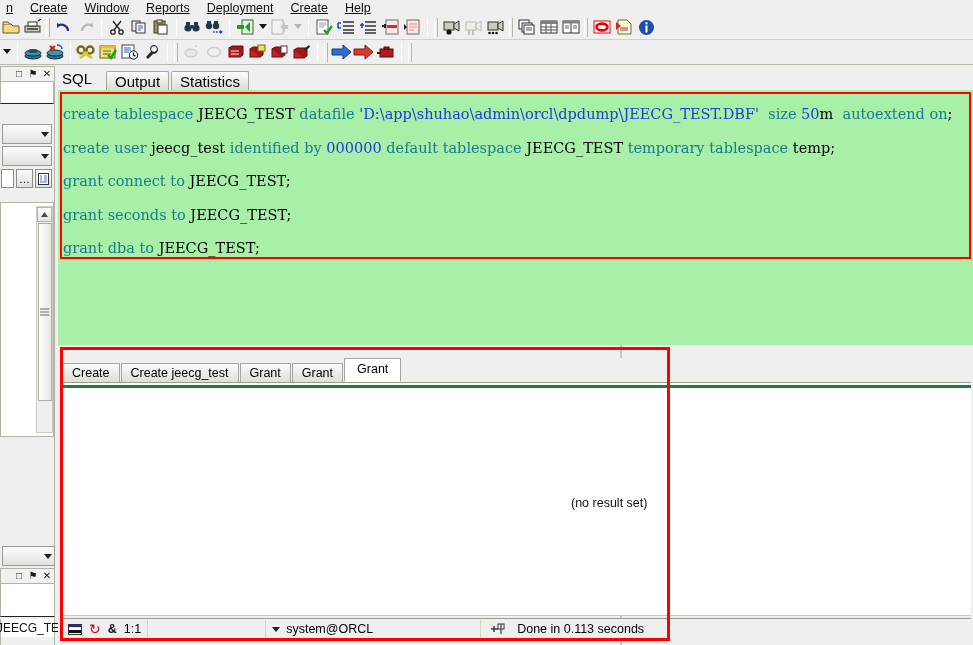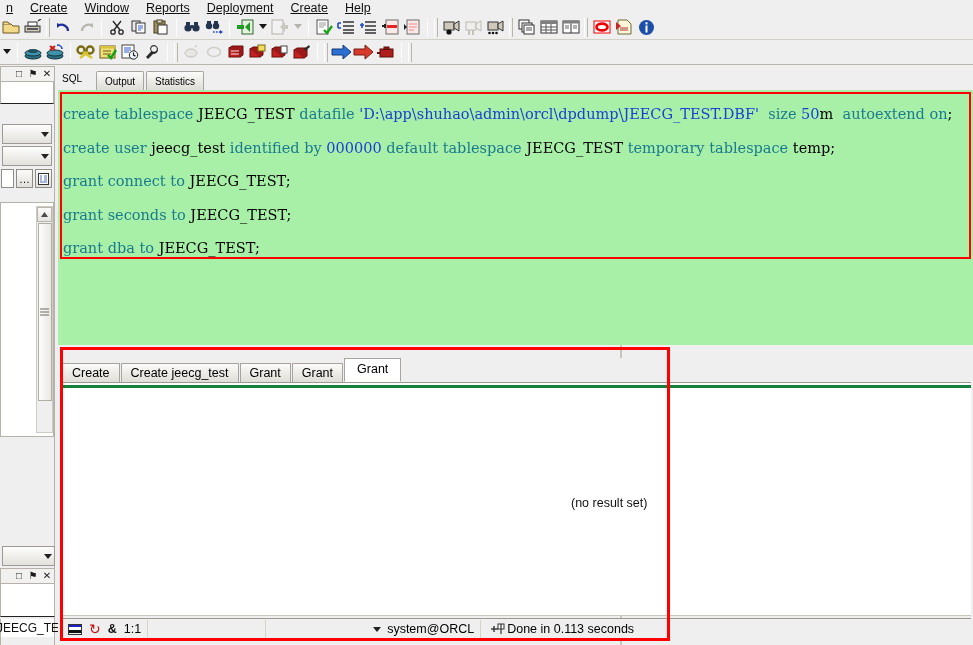--- a/index.html
+++ b/index.html
@@ -83,21 +83,21 @@
   }
   .vscroll .arrow { width: 15px; height: 15px; display:flex;align-items:center;justify-content:center; background: linear-gradient(#fbfbfa,#e6e4df); border:1px solid #b8b5ad;}
   .vscroll .thumb { width: 14px; background: linear-gradient(90deg,#fdfdfd,#e9e7e2); border:1px solid #b0ada5; margin-top:1px;}
 
   
   .sqltabs {
     position: absolute; left: 58px; top: 68px; width: 915px; height: 22px;
     display: flex; align-items: flex-end; background: #f0efef;
   }
   .sqltab {
-    height: 19px; padding: 0 8px; font-size: 10px;
+    height: 19px; padding: 0 8px; font-size: 15px;
     display: flex; align-items: center;
     border: 1px solid #a8a5a0; border-bottom: none;
     background: linear-gradient(#fbfbfa,#dedcd6);
     margin-right: 2px; border-radius: 2px 2px 0 0;
   }
   .sqltab.active {
     background: #f0efef; border: none; font-weight: normal;
     height: 21px; padding: 0 12px 2px 4px;
   }
   .editor-wrap {
@@ -647,25 +647,25 @@
       <span class="flagicon">
           <i style="background:#2222cc"></i>
           <i style="background:#fff"></i>
           <i style="background:#111"></i>
         </span>
       <span style="color:#c01010;font-size:14px;line-height:12px;">↻</span>
       <span style="color:#111;font-weight:bold;">&amp;</span>
       <span>1:1</span>
     </div>
     <div class="sb-cell" style="width:118px;"></div>
-    <div class="sb-cell" style="width:215px;gap:6px;justify-content:flex-end;">
+    <div class="sb-cell" style="width:215px;gap:6px;">
       <span class="caret"></span>
       <span>system@ORCL</span>
     </div>
-    <div class="sb-cell" style="flex:1;gap:2px;border-right:none;padding-left:10px;">
+    <div class="sb-cell" style="flex:1;gap:12px;border-right:none;padding-left:10px;">
       <svg width="14" height="12" viewBox="0 0 14 12">
           <path d="M0 6h7" stroke="#333" stroke-width="1.4"></path>
           <path d="M3 3v6" stroke="#333" stroke-width="1.4"></path>
           <rect x="7" y="1" width="6" height="5" fill="#fff" stroke="#333"></rect>
           <path d="M10 1v10" stroke="#333" stroke-width="1.2"></path>
         </svg>
       <span>Done in 0.113 seconds</span>
     </div>
   </div>
 

